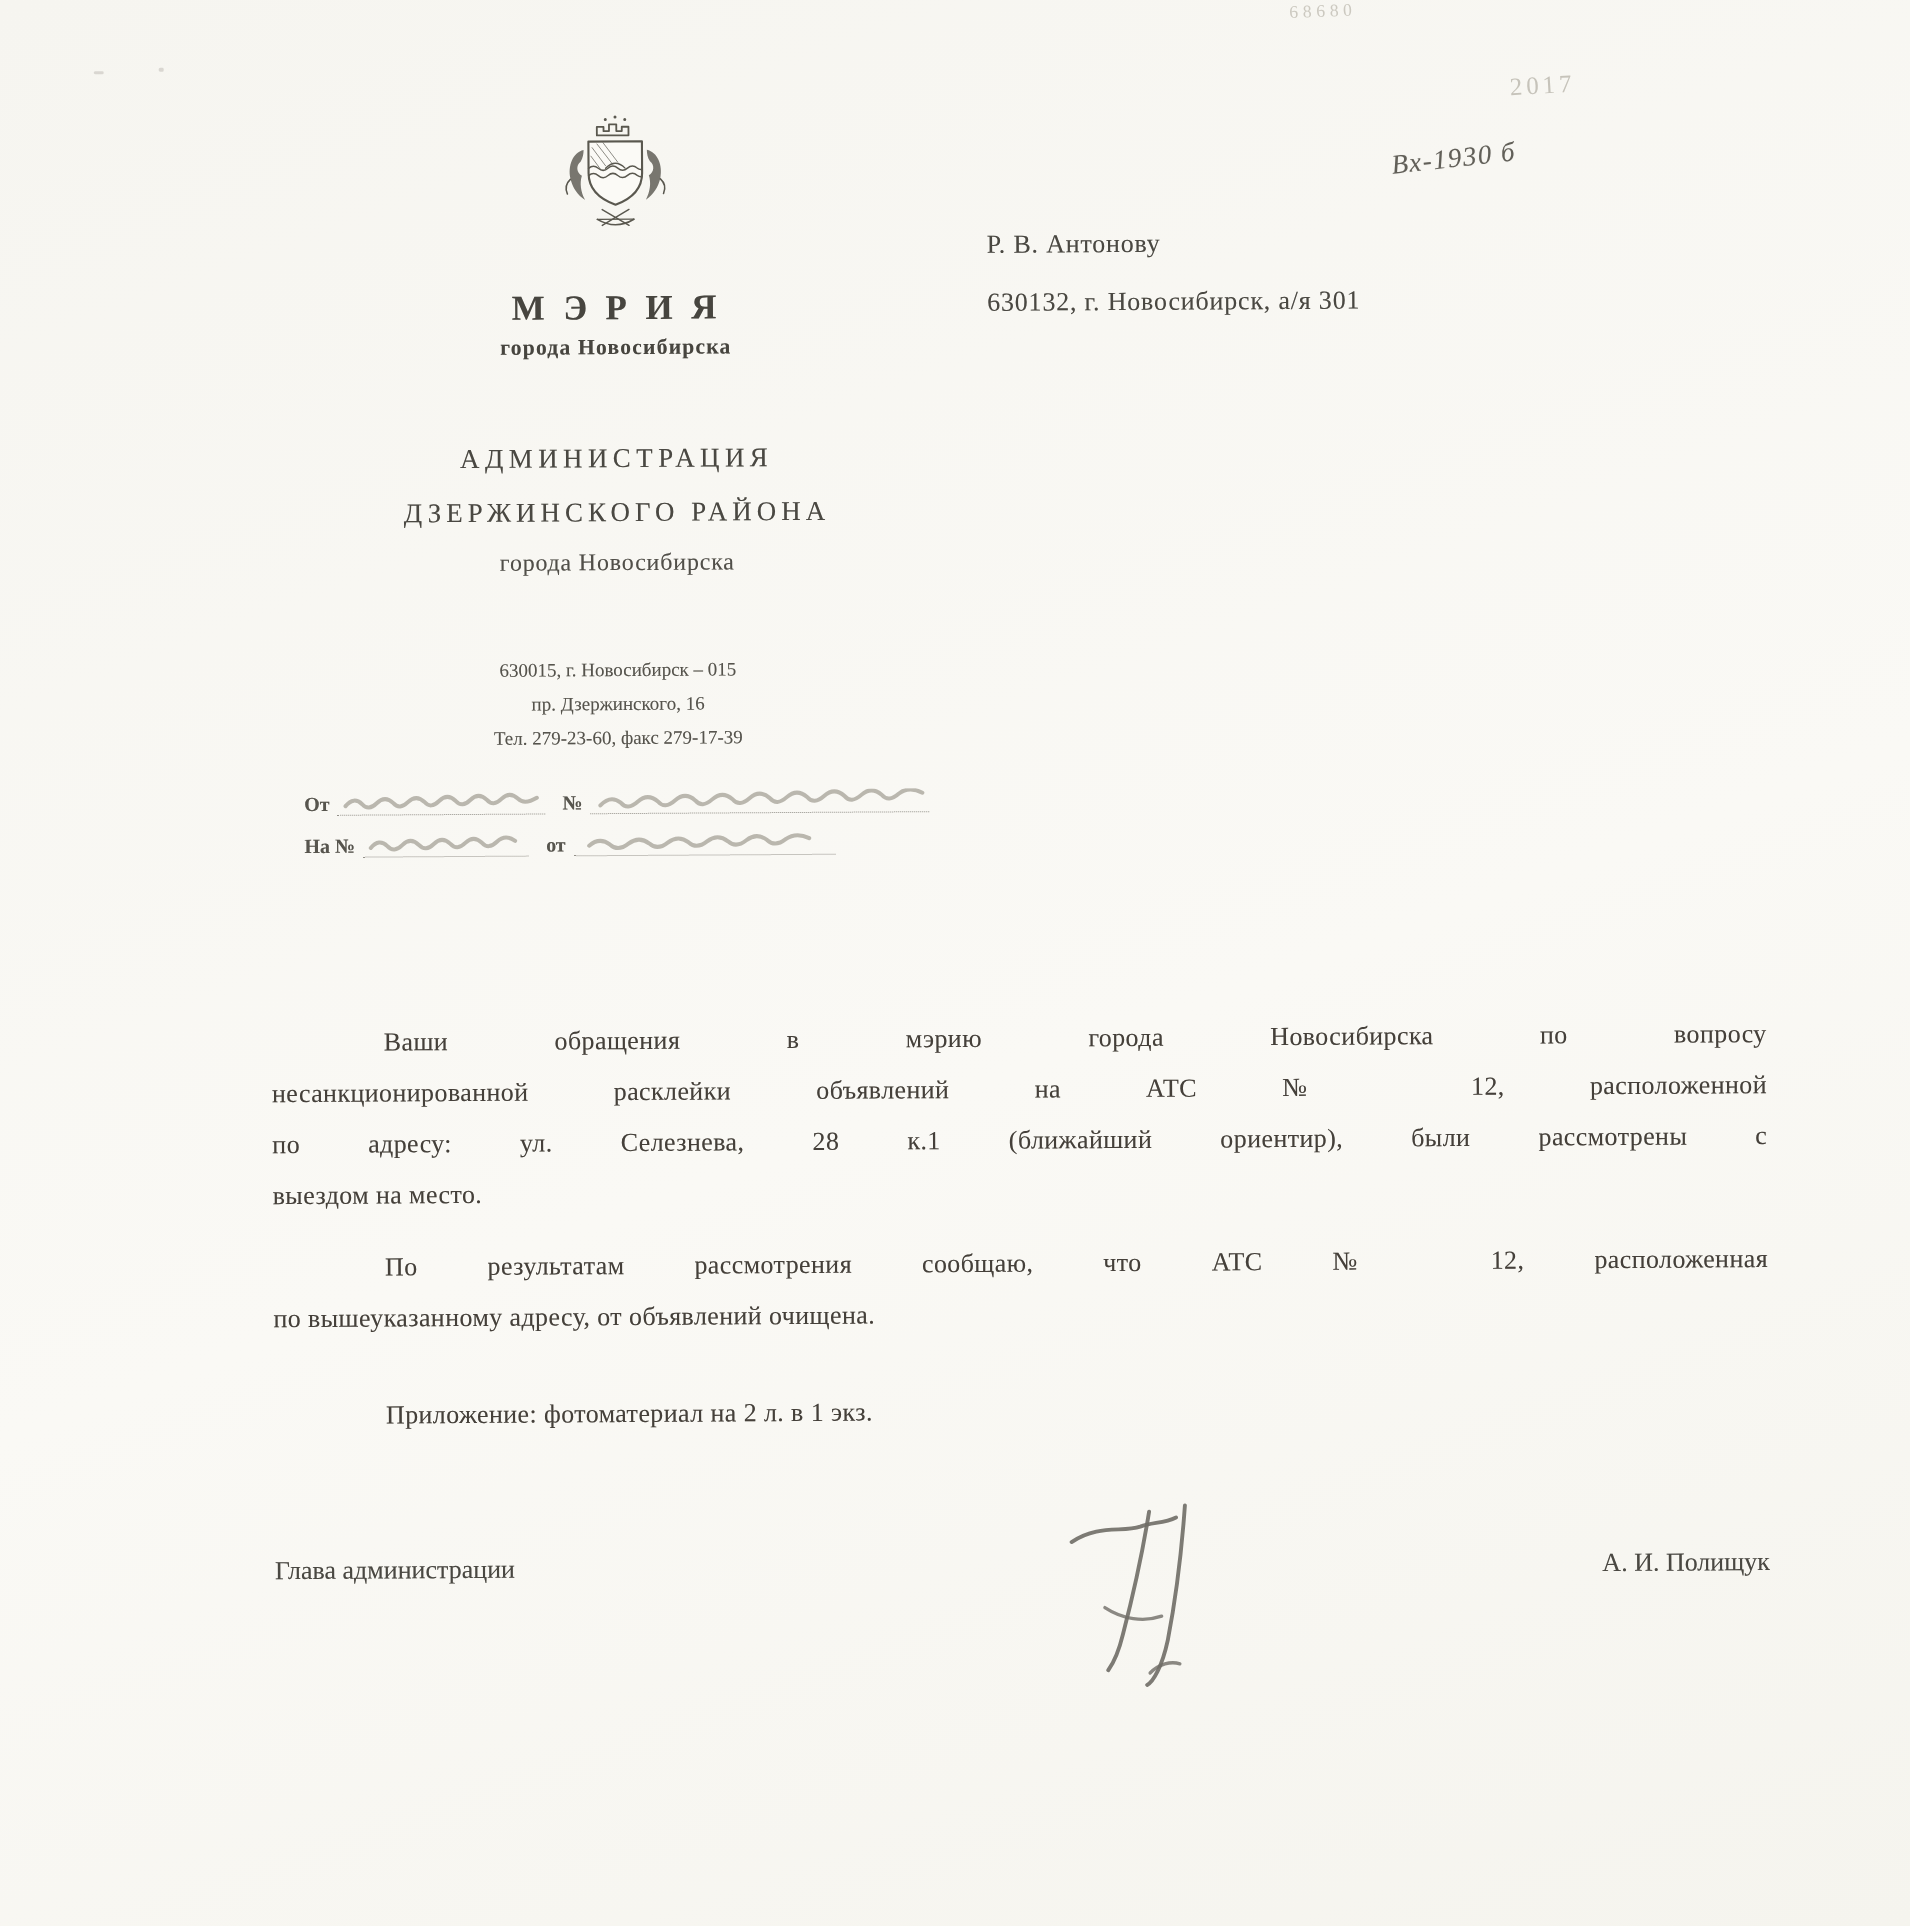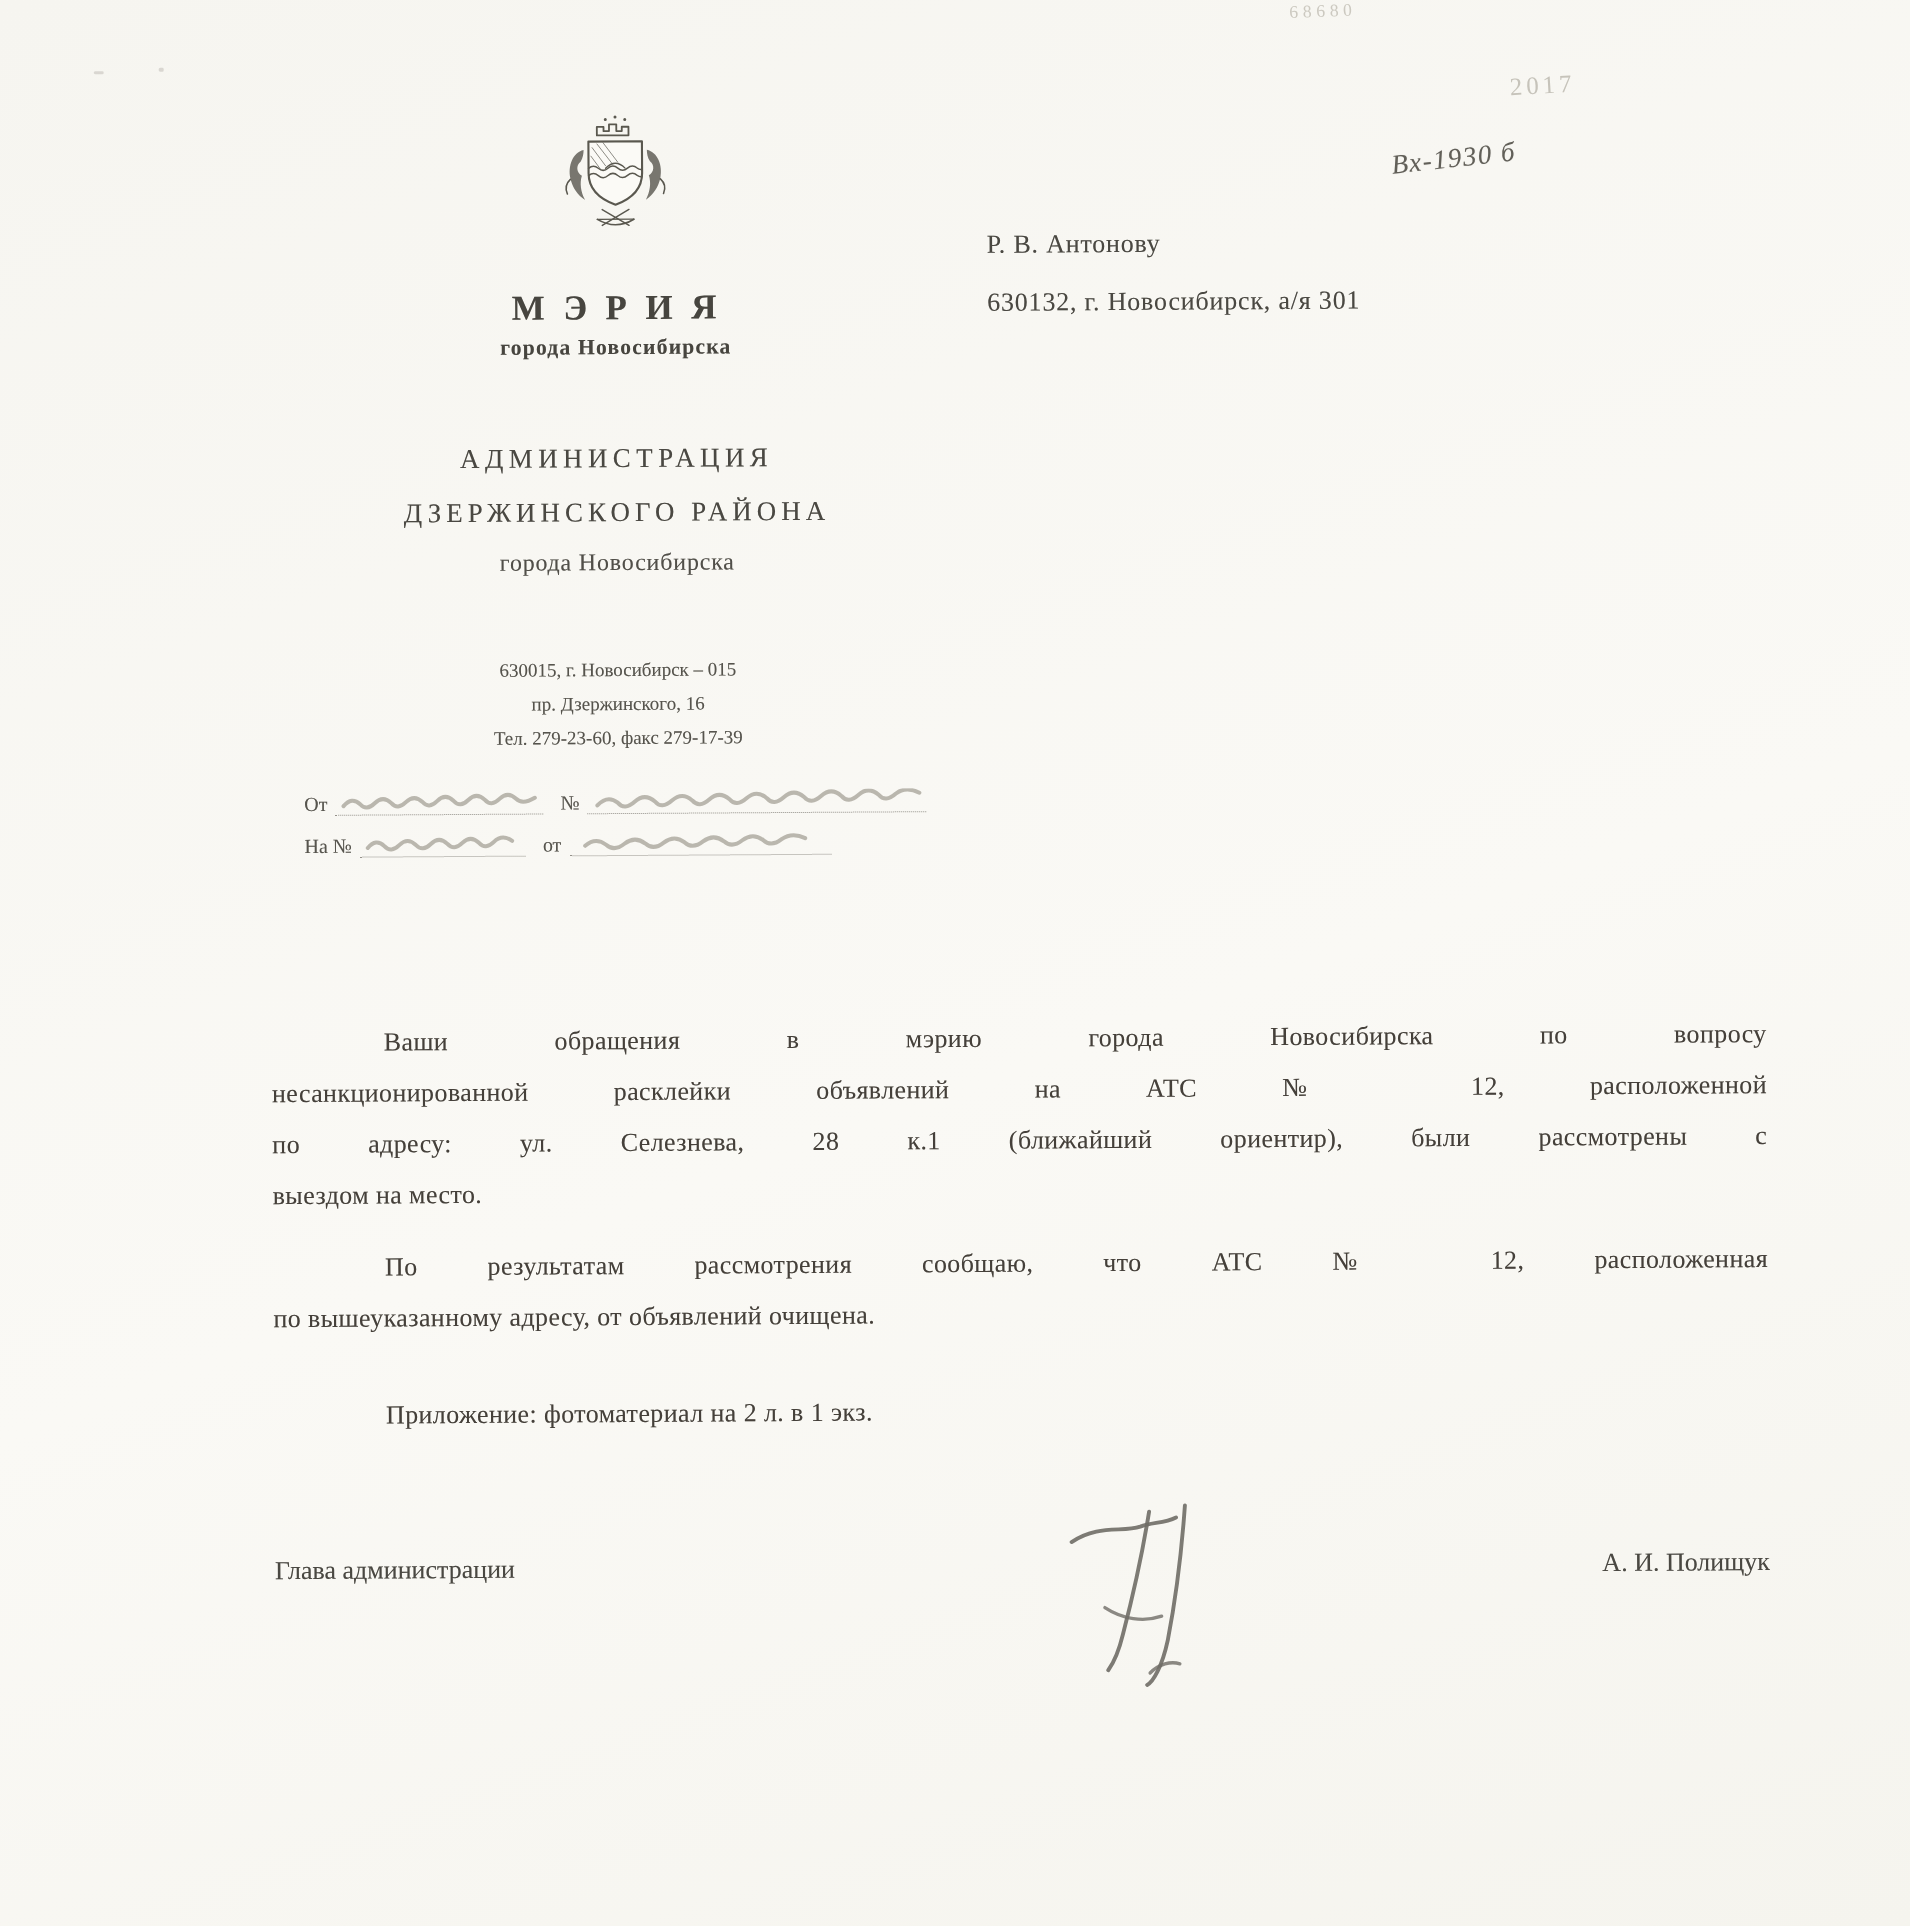--- a/index.html
+++ b/index.html
@@ -50,21 +50,21 @@
   .org { margin-top: 37px; font-size: 35px; font-weight: bold; letter-spacing: 18.5px; padding-left: 15.4px; color: #47453f; }
   .org-sub { margin-top: 7px; font-size: 21.6px; font-weight: bold; letter-spacing: 1.2px; color: #47453f; }
   .admin1 { margin-top: 83px; font-size: 27px; letter-spacing: 5.4px; color: #4a4842; }
   .admin2 { margin-top: 23px; font-size: 27px; letter-spacing: 5px; color: #4a4842; }
   .admin-sub { margin-top: 21px; font-size: 24px; letter-spacing: 0.8px; color: #514f49; }
   .addr { margin-top: 77px; font-size: 19px; line-height: 34px; color: #56544d; }
 
   
   .refblock { position: absolute; left: 304px; top: 770px; font-size: 20px; color: #57554e; }
   .refrow { display: flex; align-items: flex-end; height: 42px; }
-  .reflabel { margin-right: 7.7px; white-space: nowrap; }
+  .reflabel { margin-right: 7.7px; white-space: nowrap; font-weight: bold; }
   .uline { position: relative; border-bottom: 1.2px dotted #94918a; height: 26px; }
   .u1 { width: 208px; }
   .u2 { width: 339px; }
   .u3 { width: 166px; }
   .u4 { width: 262px; }
   .gapl { margin-left: 17.3px; }
   .uline svg { position: absolute; left: 0; right: 0; bottom: 1.5px; width: 100%; height: 21.6px; }
 
   
   .recipient { position: absolute; left: 990px; top: 216px; font-size: 26px; line-height: 58px; letter-spacing: 0.8px; color: #4a4842; }

